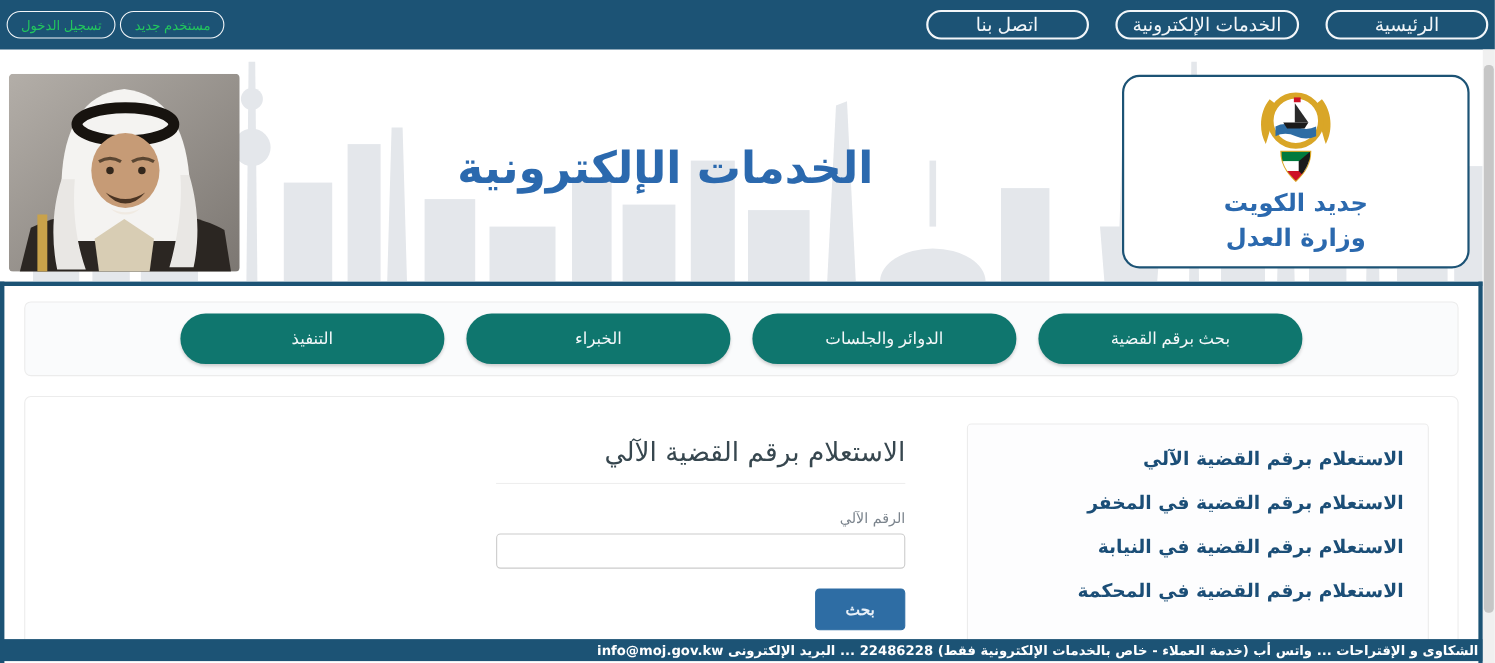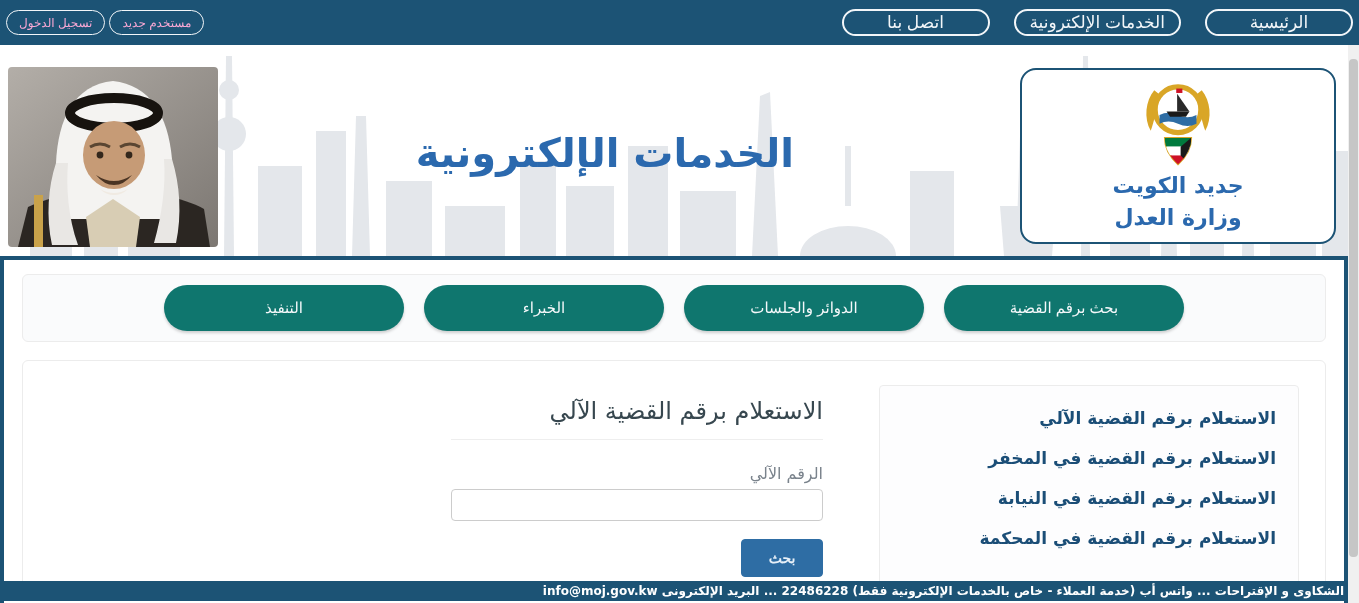--- a/index.html
+++ b/index.html
@@ -16,21 +16,21 @@
     padding:0 6px;box-sizing:border-box;z-index:30;
   }
   .topbar-group{display:flex;align-items:center;gap:24px;}
   .topbar-group.auth{gap:4px;}
   .nav-pill{
     border:2px solid #f2f6f9;border-radius:15px;color:#f2f6f9;
     font-size:17px;min-width:148px;height:27px;display:flex;align-items:center;justify-content:center;
     background:transparent;cursor:pointer;box-sizing:border-box;padding:0 14px;
   }
   .auth-pill{
-    border:1px solid #f2f6f9;border-radius:13px;color:#f9a8d4;
+    border:1px solid #f2f6f9;border-radius:13px;color:#22c55e;
     font-size:12px;height:25px;display:flex;align-items:center;justify-content:center;
     background:transparent;cursor:pointer;box-sizing:border-box;padding:0 12px;
   }
   
   .header{
     position:absolute;top:45px;left:0;width:1348px;height:211px;background:#ffffff;overflow:hidden;
   }
   .cityscape{position:absolute;bottom:0;left:0;}
   .portrait{
     position:absolute;top:22px;right:1130px;left:8px;top:22px;
@@ -71,21 +71,21 @@
   .side-item{
     color:#1b4e77;font-size:17px;font-weight:bold;line-height:40px;text-align:right;
     white-space:nowrap;cursor:pointer;
   }
   .form-area{flex:1;display:flex;justify-content:flex-start;}
   .form-col{width:372px;margin-top:36px;margin-right:40px;}
   .form-heading{
     font-size:24px;color:#37474f;text-align:right;margin:0 0 14px 0;font-weight:normal;
   }
   .form-divider{border:none;border-top:1px solid #eeeeee;margin:0 0 24px 0;}
-  .form-label{display:block;font-size:16px;color:#7a838c;text-align:right;margin-bottom:6px;}
+  .form-label{display:block;font-size:13px;color:#7a838c;text-align:right;margin-bottom:6px;}
   .form-input{
     width:100%;height:32px;border:1px solid #cccccc;border-radius:4px;box-sizing:border-box;
     font-size:14px;padding:0 8px;outline:none;
   }
   .btn-row{display:flex;justify-content:flex-start;margin-top:18px;}
   .search-btn{
     width:82px;height:38px;background:#2e6da4;border:1px solid #2e6da4;border-radius:4px;
     color:#e8f0f8;font-size:14px;cursor:pointer;font-weight:bold;
   }
   

